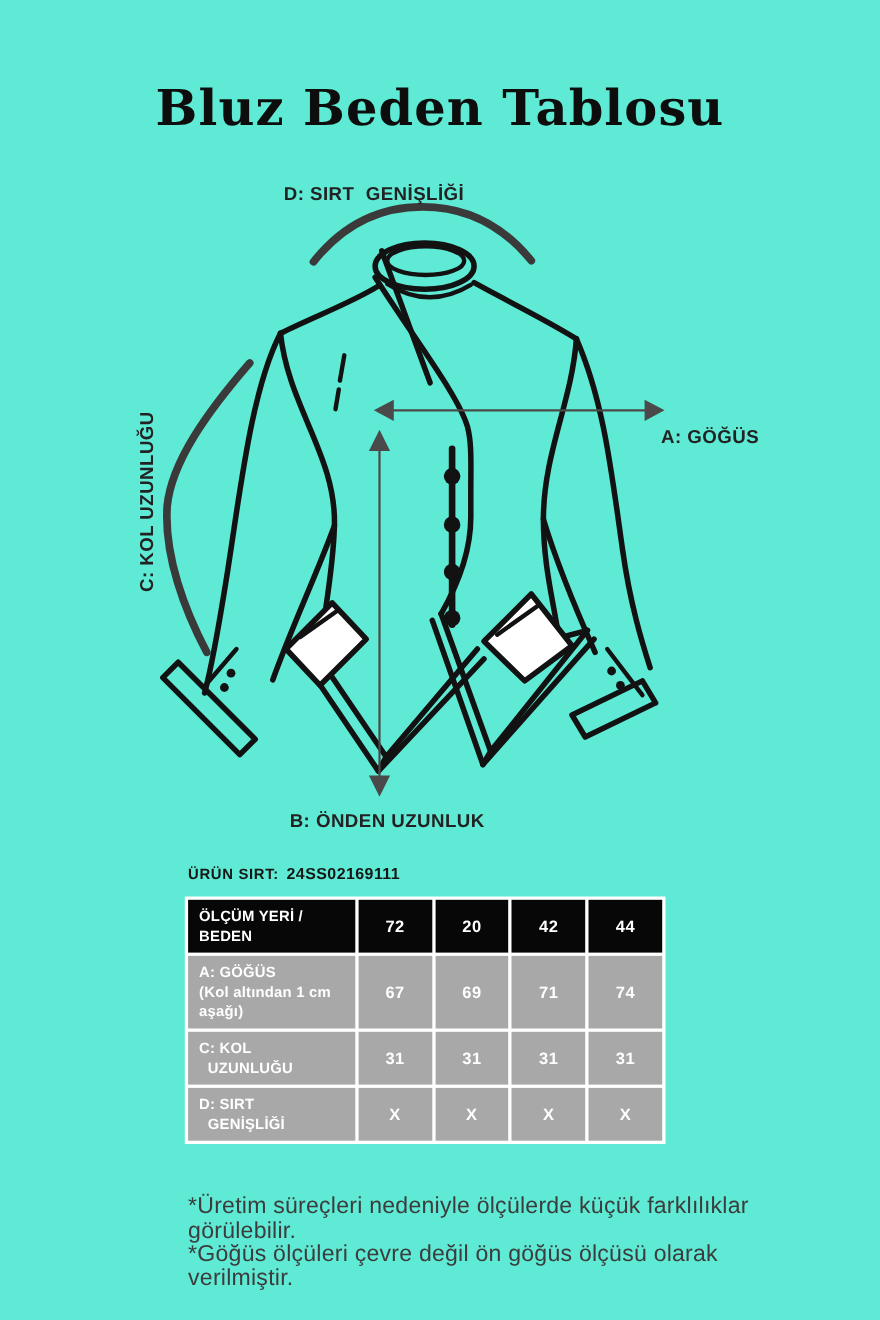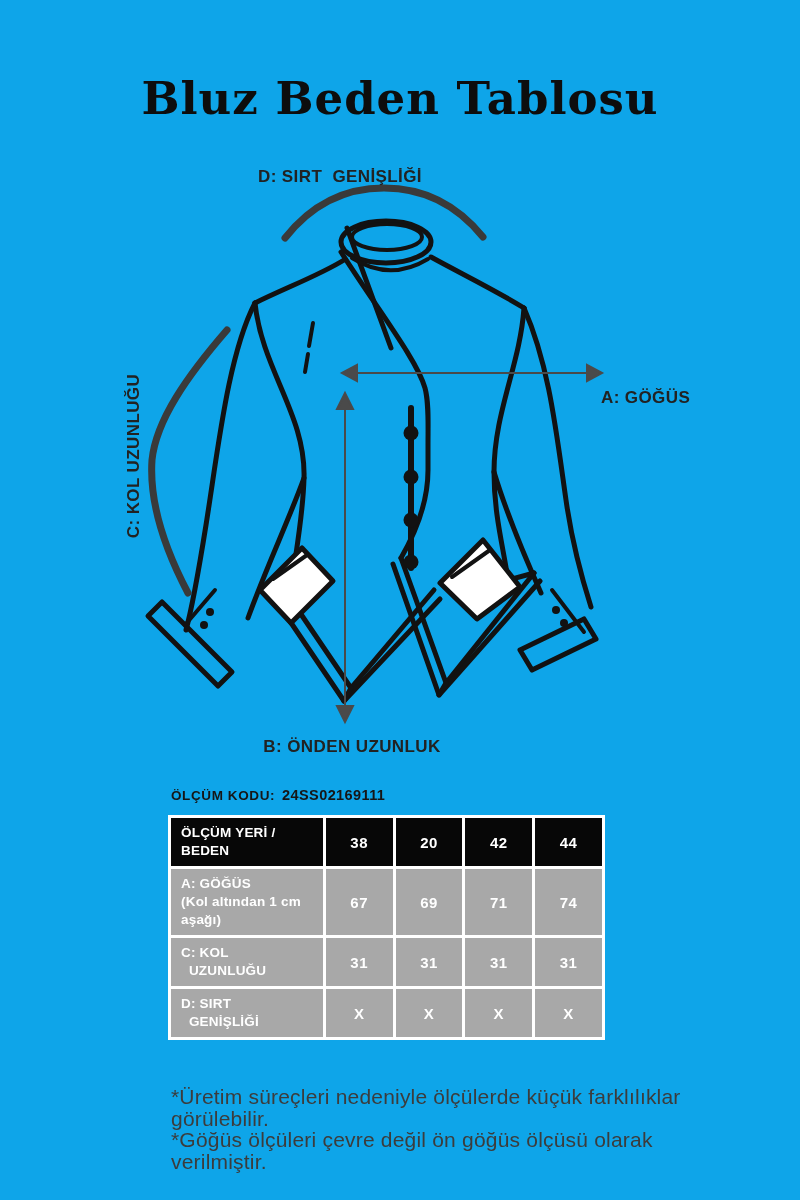--- a/index.html
+++ b/index.html
@@ -1,18 +1,18 @@
 <!DOCTYPE html>
 <html><head>
 <meta charset="utf-8">
 <style>
   html,body{margin:0;padding:0;background:#ffffff;}
   .page{
     position:relative;width:800px;height:1200px;margin:0 auto;
-    background:#0ea5e9;overflow:hidden;
+    background:#5eead4;overflow:hidden;
     font-family:"Liberation Sans",sans-serif;color:#1c1c1c;
   }
   .title{
     position:absolute;left:0;top:72px;width:800px;text-align:center;
     font-family:"DejaVu Serif","Liberation Serif",serif;
     font-weight:700;font-size:45px;letter-spacing:1px;color:#0d0d0d;
   }
   .diagram{position:absolute;left:100px;top:160px;width:600px;height:620px;}
   .diagram svg{position:absolute;left:0;top:0;}
   .measure-label{
@@ -128,36 +128,36 @@
       </g>
     </svg>
   </div>
 
   <div class="measure-label lbl-d">D: SIRT  GENİŞLİĞİ</div>
   <div class="measure-label lbl-a">A: GÖĞÜS</div>
   <div class="measure-label lbl-c">C: KOL UZUNLUĞU</div>
   <div class="measure-label lbl-b">B: ÖNDEN UZUNLUK</div>
 
   <div class="product-code">
-    <span class="pc-label">ÖLÇÜM KODU:</span><span class="pc-value">24SS02169111</span>
+    <span class="pc-label">ÜRÜN SIRT:</span><span class="pc-value">24SS02169111</span>
   </div>
 
   <table class="size-table">
     <colgroup>
       <col class="col-label">
         <col class="col-size">
         <col class="col-size">
         <col class="col-size">
         <col class="col-size">
     </colgroup>
     <thead>
       <tr class="row-head" id="size-table-head">
           <th class="c-label">ÖLÇÜM YERİ /
 BEDEN</th>
-          <th class="c-val">38</th>
+          <th class="c-val">72</th>
           <th class="c-val">20</th>
           <th class="c-val">42</th>
           <th class="c-val">44</th>
         </tr>
     </thead>
     <tbody id="size-table-body">
         <tr class="row-a">
           <td class="c-label">A: GÖĞÜS
 (Kol altından 1 cm
 aşağı)</td>

